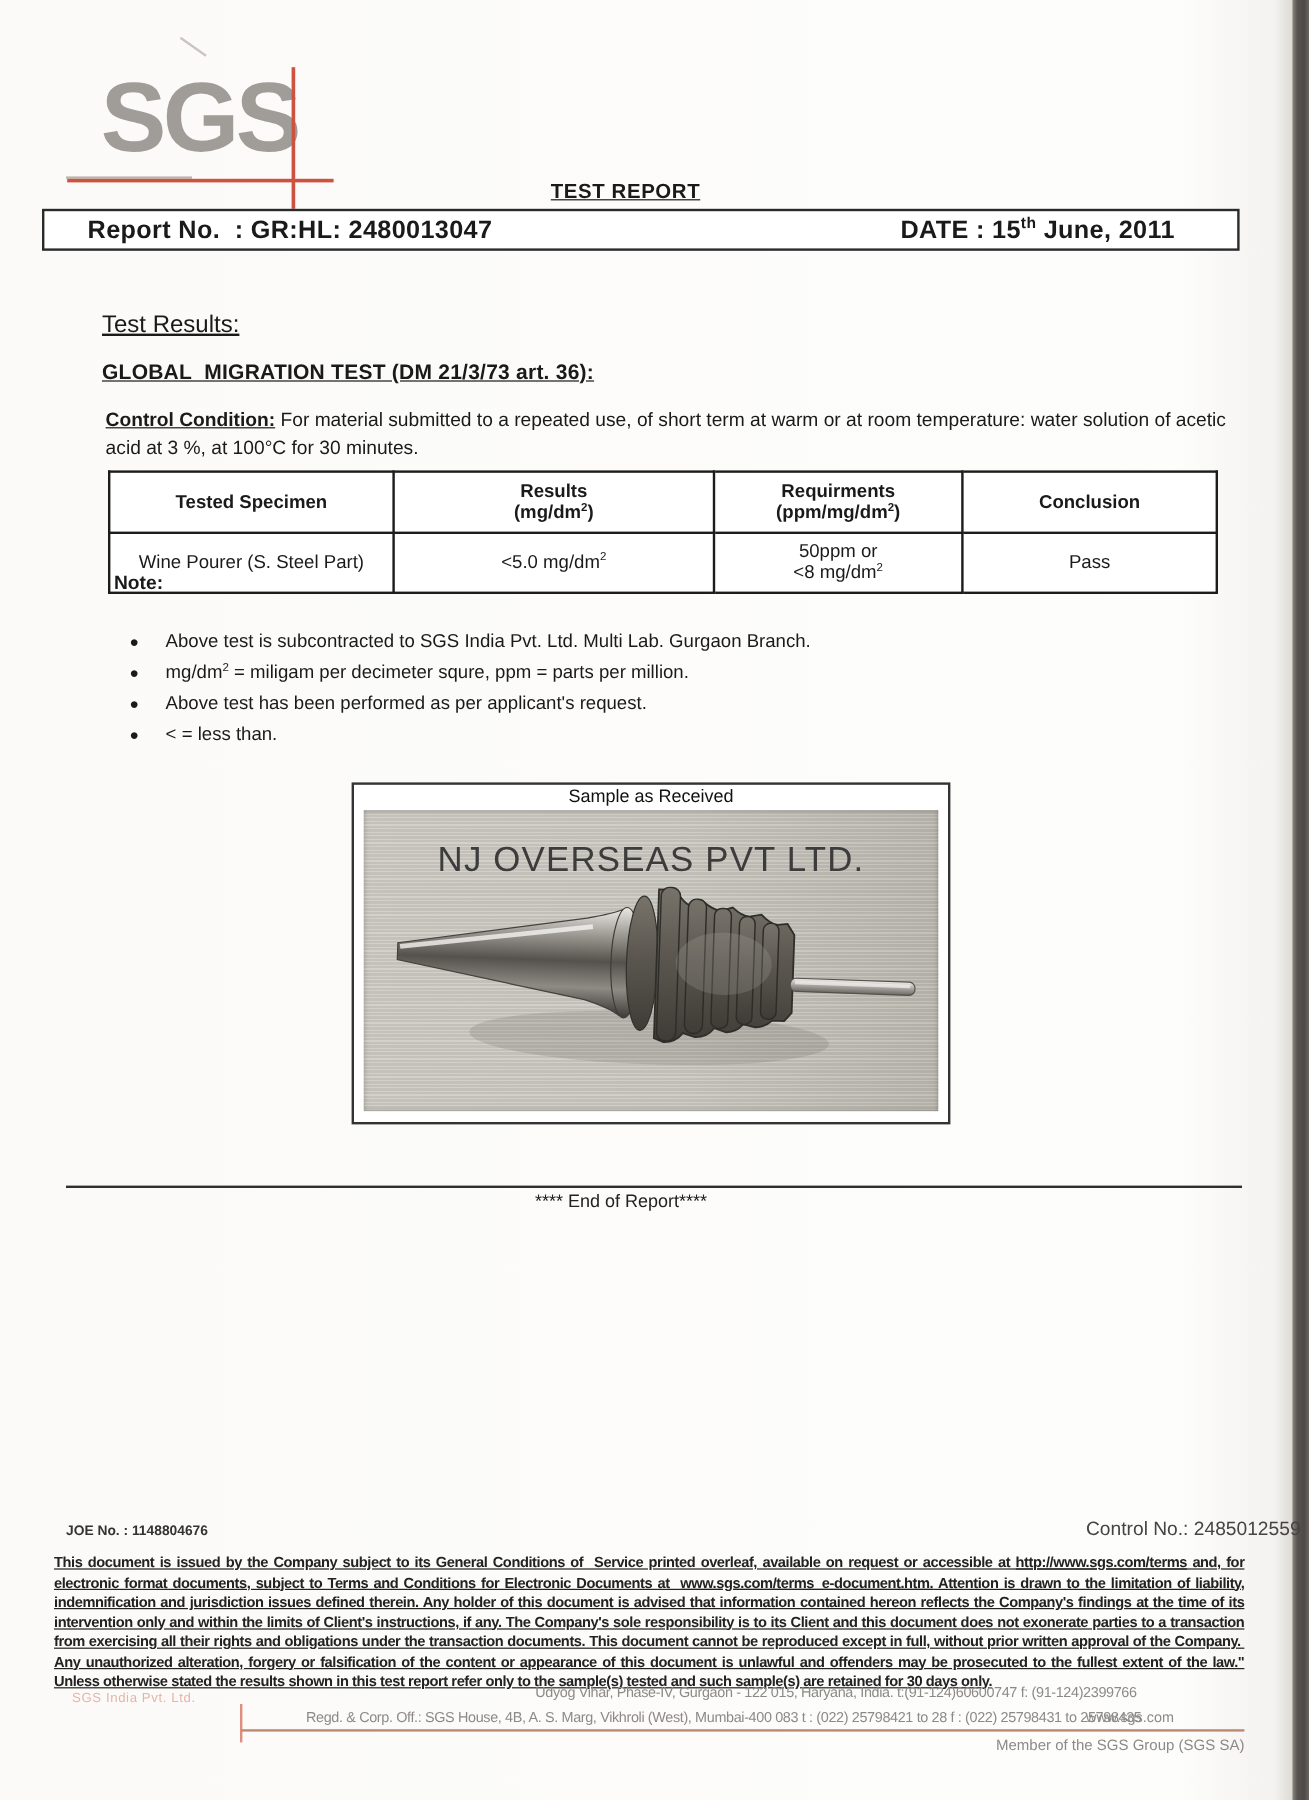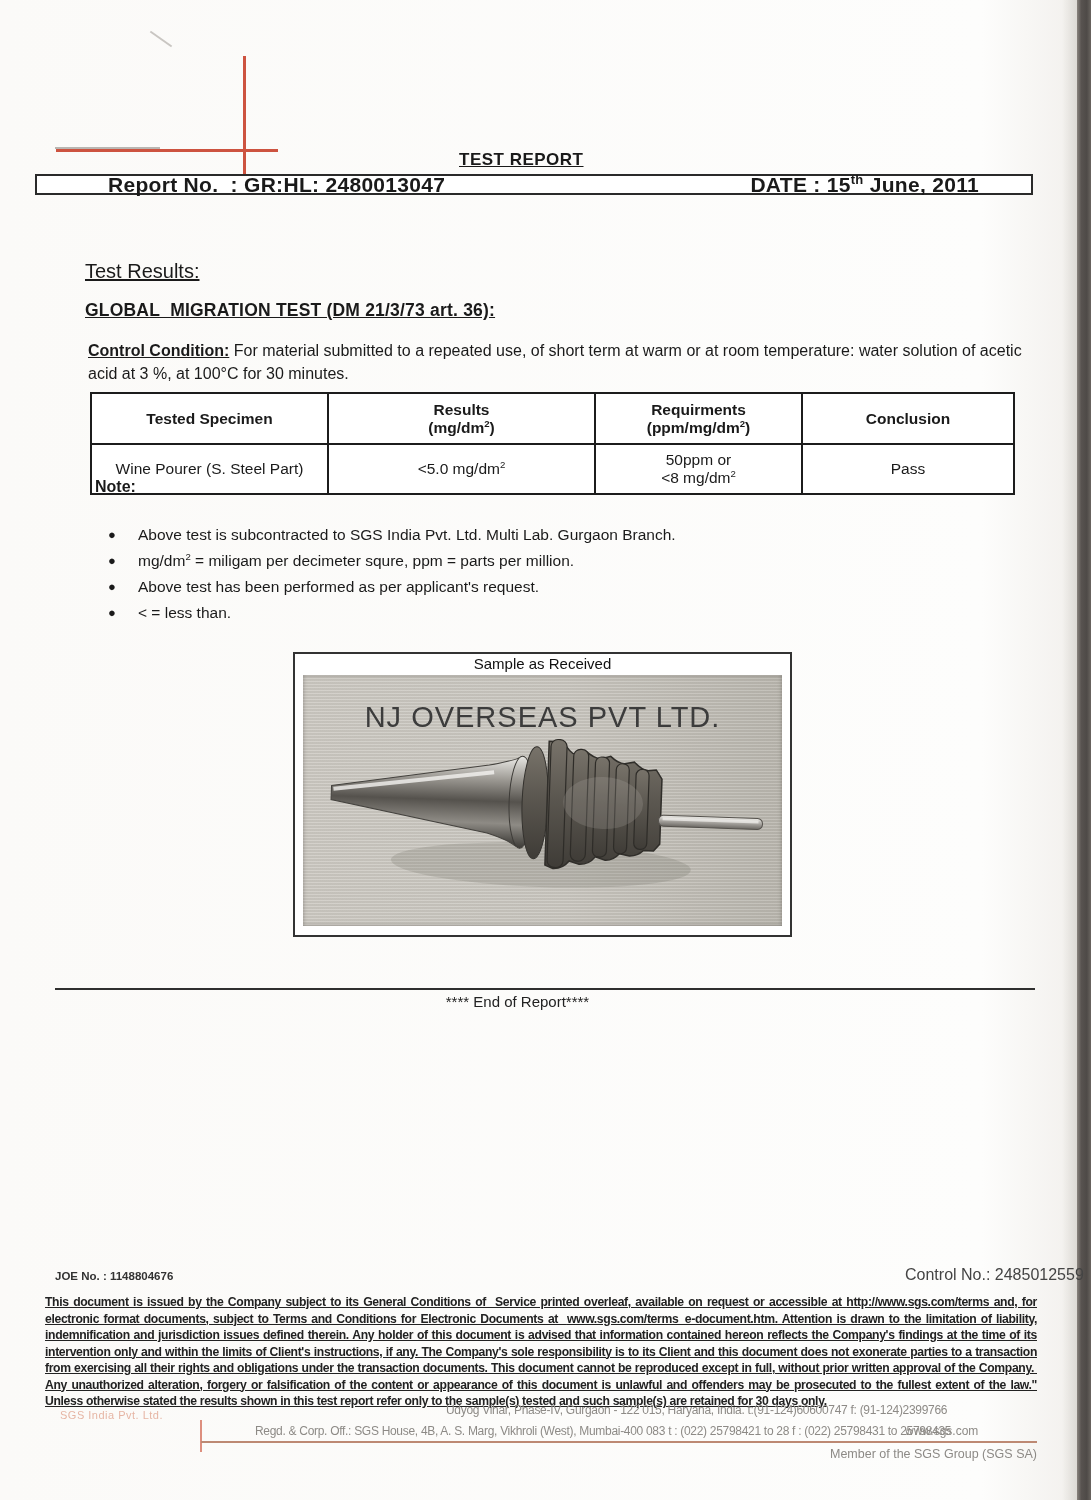--- a/index.html
+++ b/index.html
@@ -15,22 +15,22 @@
     background:linear-gradient(90deg,#8a847e 0%,#585350 30%,#4e4a47 70%,#6a6560 100%);}
   #scan-strip-soft{left:1062px;top:0;width:15px;height:1500px;
     background:linear-gradient(90deg,rgba(240,238,235,0) 0%,#dddad5 100%);}
   
   #logo-text{left:84px;top:58px;font-size:82px;font-weight:bold;color:#a09d99;letter-spacing:-3px;line-height:1;}
   #logo-vline{left:243px;top:56px;width:3px;height:121px;background:#cd5340;}
   #logo-hline{left:56px;top:149px;width:222px;height:3px;background:#cd5340;}
   #logo-hline-gray{left:55px;top:147px;width:105px;height:2px;background:#b9b6b2;}
   
   #report-title{left:459px;top:150px;font-size:17px;font-weight:bold;text-decoration:underline;letter-spacing:.5px;}
-  #header-box{left:35px;top:174px;width:998px;height:21px;border:2px solid #2a2a2a;background:#fff;
-    display:flex;align-items:center;justify-content:space-between;padding:0 52px 0 71px;box-sizing:border-box;}
+  #header-box{left:35px;top:174px;width:998px;height:35px;border:2px solid #2a2a2a;background:#fff;
+    display:flex;align-items:center;justify-content:space-between;padding:0 52px 0 36px;box-sizing:border-box;}
   .hdr-text{font-size:21px;font-weight:bold;letter-spacing:.3px;}
   
   #test-results-heading{left:85px;top:260px;font-size:20px;font-weight:normal;text-decoration:underline;}
   #global-heading{left:85px;top:300px;font-size:17.5px;font-weight:bold;text-decoration:underline;letter-spacing:.2px;}
   #tested-condition{left:88px;top:339px;width:948px;font-size:16px;line-height:23px;}
   #tested-condition b u{text-decoration:underline;}
   
   #results-table{left:90px;top:392px;border-collapse:collapse;background:#fff;}
   #results-table td,#results-table th{border:2px solid #1c1c1c;text-align:center;vertical-align:middle;
     font-size:15.5px;padding:2px 4px;}
@@ -74,20 +74,21 @@
 </style>
 </head>
 <body>
 
 <div id="page">
 
   <div class="abs" id="scan-strip-soft"></div>
   <div class="abs" id="scan-strip"></div>
   <div class="abs" id="scratch"></div>
 
+  <div class="abs" id="logo-text">SGS</div>
   <div class="abs" id="logo-hline-gray"></div>
   <div class="abs" id="logo-vline"></div>
   <div class="abs" id="logo-hline"></div>
 
   <div class="abs" id="report-title">TEST REPORT</div>
   <div class="abs" id="header-box">
     <span class="hdr-text">Report No.&nbsp; : GR:HL: 2480013047</span>
     <span class="hdr-text"><span>DATE : 15</span><sup>th</sup><span>&nbsp;June, 2011</span></span>
   </div>
 

